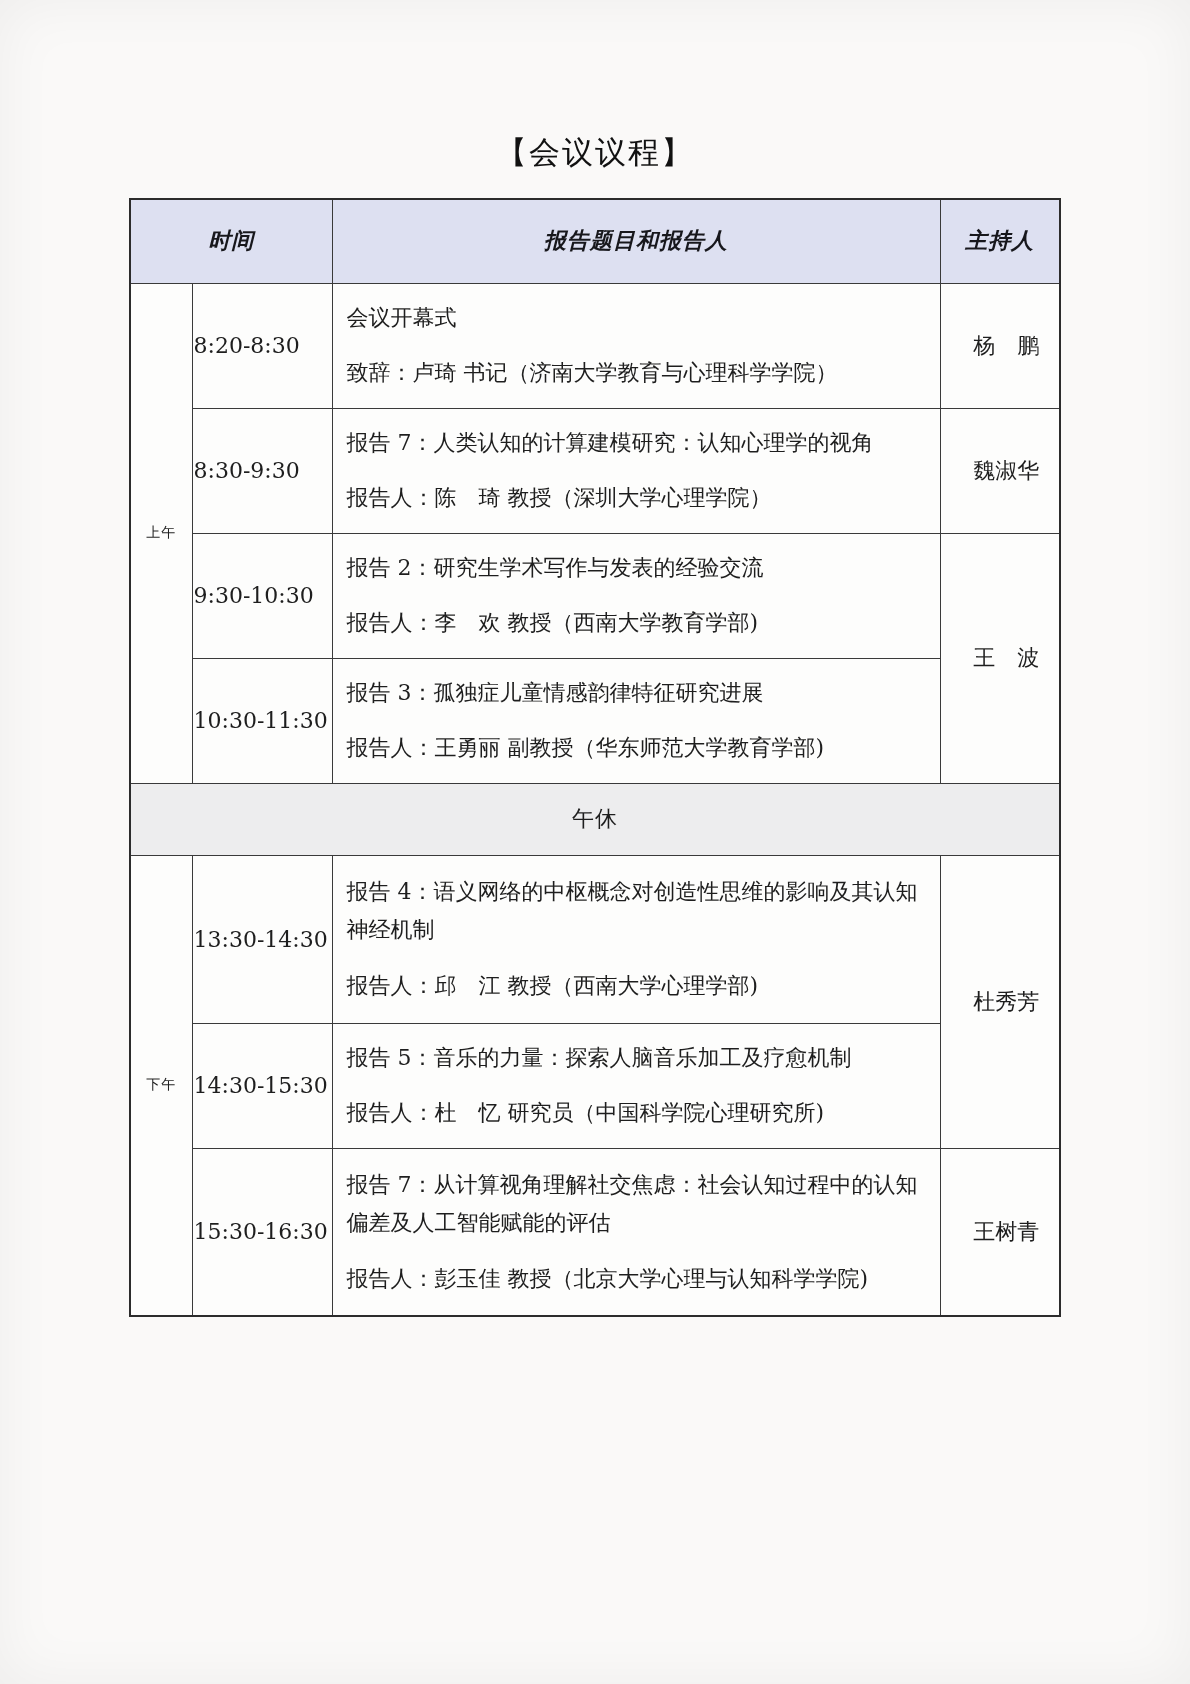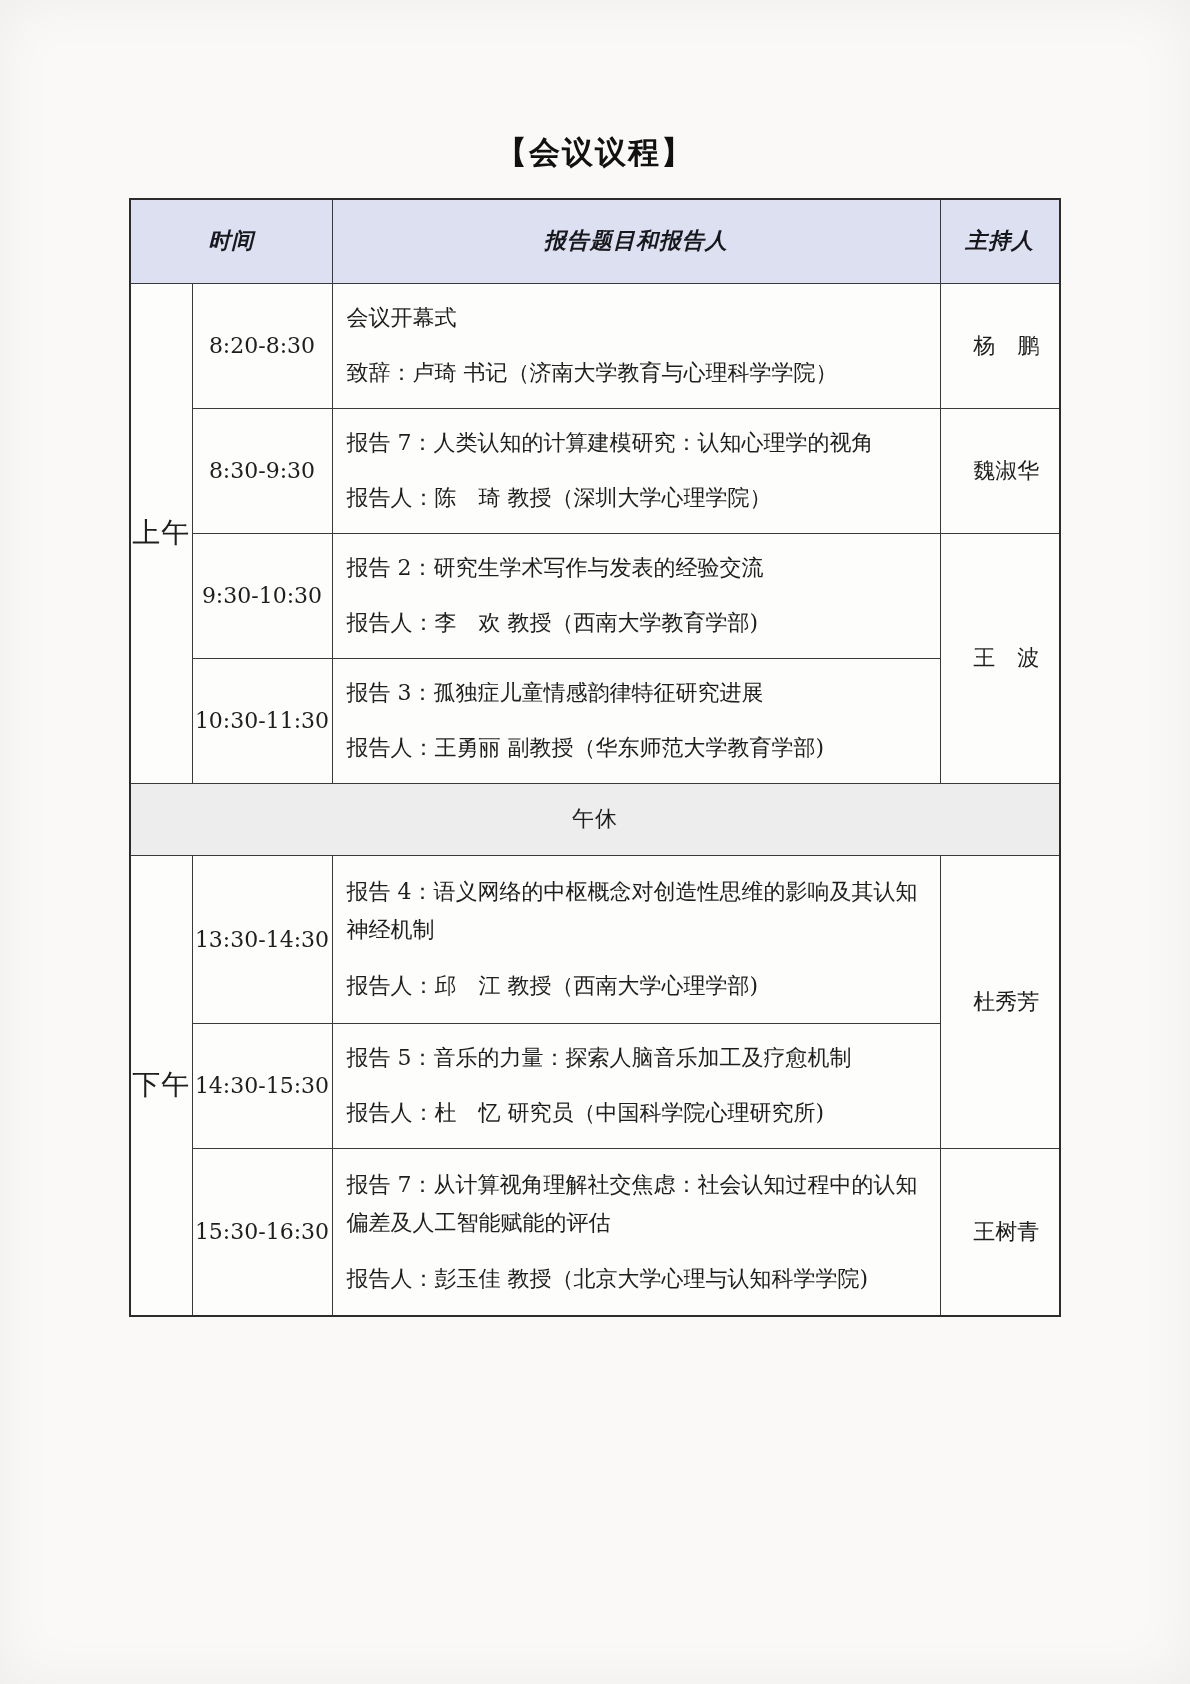--- a/index.html
+++ b/index.html
@@ -12,21 +12,21 @@
     background: #faf9f8;
     font-family: "DejaVu Serif", "Liberation Serif", serif;
     color: #1e1e1e;
     position: relative;
     box-shadow: inset 0 0 60px rgba(0,0,0,0.05);
   }
   .page-title {
     padding-top: 132px;
     text-align: center;
     font-family: "DejaVu Sans", "Liberation Sans", sans-serif;
-    font-weight: bold;
+    font-weight: normal;
     font-size: 31px;
     letter-spacing: 2px;
     color: #111;
   }
   table.agenda {
     border-collapse: collapse;
     table-layout: fixed;
     width: 930px;
     margin: 24px auto 0 auto;
     border: 2px solid #2c2c2c;
@@ -52,25 +52,24 @@
     font-family: "DejaVu Sans", "Liberation Sans", sans-serif;
     font-weight: bold;
     font-size: 22px;
     text-align: center;
     color: #17171c;
     letter-spacing: 1px;
     font-style: italic;
   }
   td.session-cell {
     text-align: center;
-    font-size: 28px;
+    font-size: 14px;
     letter-spacing: 1px;
   }
   td.time-cell {
-    text-align: center;
     font-size: 22px;
     white-space: nowrap;
   }
   td.topic-cell { padding: 10px 6px 10px 14px; }
   .lines {
     display: flex;
     flex-direction: column;
     justify-content: space-between;
     gap: 17px;
   }

